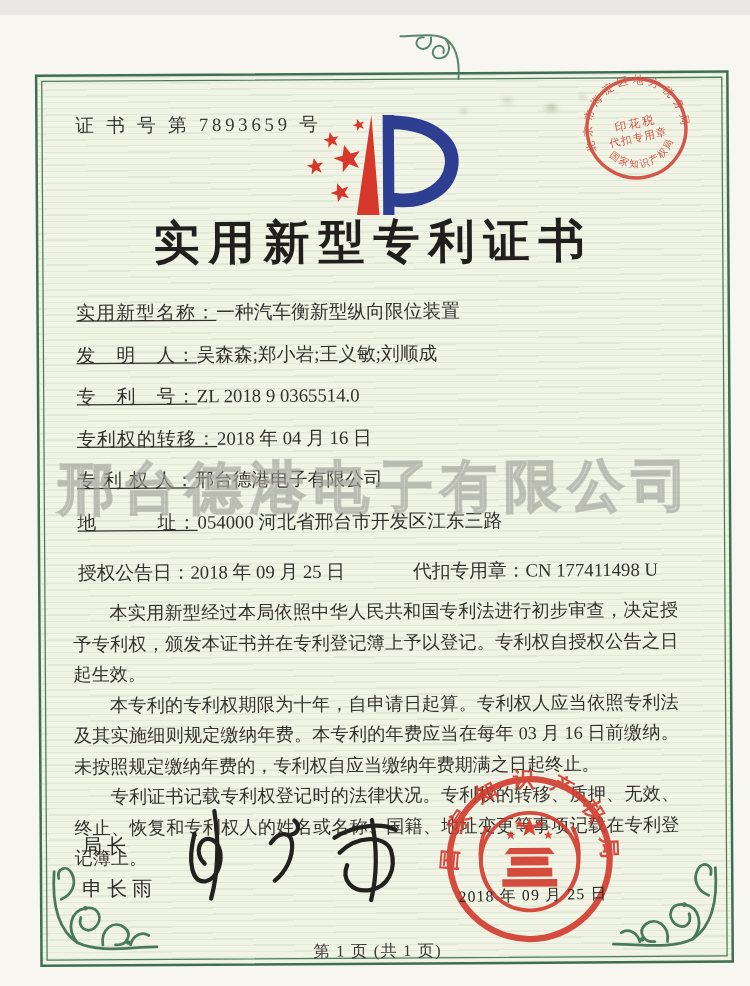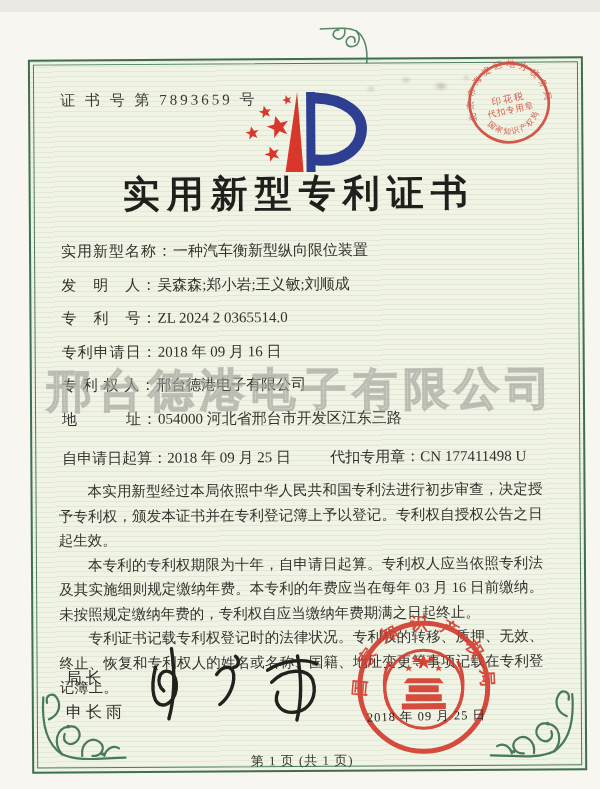--- a/index.html
+++ b/index.html
@@ -11,21 +11,21 @@
          border:2px solid #3f6f52;background:
            repeating-linear-gradient(180deg, rgba(125,172,138,0.14) 0 1px, rgba(125,172,138,0) 1px 5px),
            #f1f3e4;}
   .frame::after{content:"";position:absolute;inset:3px;border:1px solid #4a7d5c;pointer-events:none;}
   .cert-no{position:absolute;left:62px;top:78px;font-size:15px;letter-spacing:3px;color:#3a3834;}
   .title{position:absolute;left:0;right:0;top:157px;text-align:center;font-size:37px;
          letter-spacing:7px;font-weight:600;color:#201f1c;}
   .fields{position:absolute;left:62px;top:228px;display:flex;flex-direction:column;gap:12.5px;
           font-size:15px;line-height:21px;color:#33312c;}
   .frow{white-space:nowrap;}
-  .flabel{letter-spacing:1px;}
+  .flabel{letter-spacing:1px;text-decoration:underline;}
   .grant{position:absolute;left:62px;top:436px;font-size:15px;color:#33312c;white-space:nowrap;}
   .grant .right{position:absolute;left:268px;top:0;white-space:nowrap;}
   .paras{position:absolute;left:58px;top:466px;width:484px;font-size:14.5px;line-height:24.5px;
          text-align:justify;color:#34322d;}
   .paras p{margin:0;text-indent:2em;}
   .signer{position:absolute;left:64px;top:648px;font-size:16px;line-height:34px;letter-spacing:4px;color:#2e2c28;}
   .footer{position:absolute;left:0;right:0;top:740px;text-align:center;font-size:13px;
           letter-spacing:1px;color:#3a3834;}
   .watermark{position:absolute;left:14px;top:348px;width:575px;text-align:center;font-size:45px;
              font-weight:700;letter-spacing:6px;color:rgba(185,185,178,0.38);
@@ -123,35 +123,35 @@
   <div class="title">实用新型专利证书</div>
 
   <div class="fields">
     <div class="frow">
       <span class="flabel">实用新型名称：</span><span>一种汽车衡新型纵向限位装置</span>
     </div>
     <div class="frow">
       <span class="flabel">发　明　人：</span><span>吴森森;郑小岩;王义敏;刘顺成</span>
     </div>
     <div class="frow">
-      <span class="flabel">专　利　号：</span><span>ZL 2024 2 0365514.0</span>
-    </div>
-    <div class="frow">
-      <span class="flabel">专利申请日：</span><span>2018 年 09 月 16 日</span>
+      <span class="flabel">专　利　号：</span><span>ZL 2018 9 0365514.0</span>
+    </div>
+    <div class="frow">
+      <span class="flabel">专利权的转移：</span><span>2018 年 04 月 16 日</span>
     </div>
     <div class="frow">
       <span class="flabel">专 利 权 人：</span><span>邢台德港电子有限公司</span>
     </div>
     <div class="frow">
       <span class="flabel">地　　　址：</span><span>054000  河北省邢台市开发区江东三路</span>
     </div>
   </div>
 
   <div class="grant">
-    <span>自申请日起算：</span><span>2018 年 09 月 25 日</span>
+    <span>授权公告日：</span><span>2018 年 09 月 25 日</span>
     <span class="right"><span>代扣专用章：</span><span>CN 177411498 U</span></span>
   </div>
 
   <div class="paras">
     <p>本实用新型经过本局依照中华人民共和国专利法进行初步审查，决定授予专利权，颁发本证书并在专利登记簿上予以登记。专利权自授权公告之日起生效。</p>
     <p>本专利的专利权期限为十年，自申请日起算。专利权人应当依照专利法及其实施细则规定缴纳年费。本专利的年费应当在每年 03 月 16 日前缴纳。未按照规定缴纳年费的，专利权自应当缴纳年费期满之日起终止。</p>
     <p>专利证书记载专利权登记时的法律状况。专利权的转移、质押、无效、终止、恢复和专利权人的姓名或名称、国籍、地址变更等事项记载在专利登记簿上。</p>
   </div>
 
   <div class="signer">

